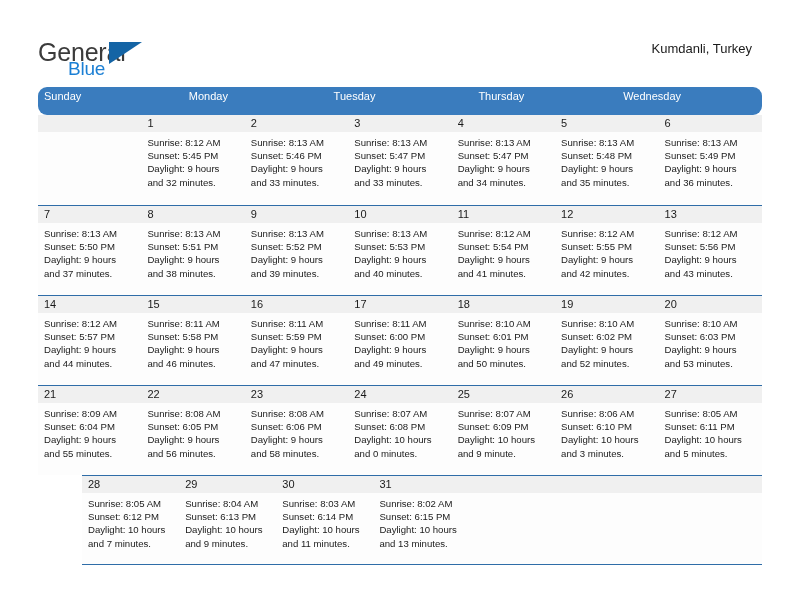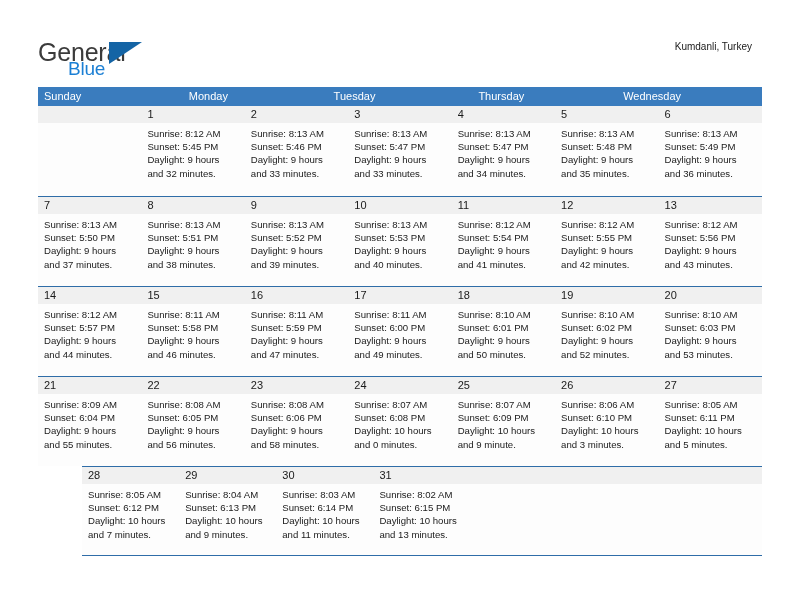--- a/index.html
+++ b/index.html
@@ -58,35 +58,36 @@
     padding-right: 2px;
   }
   .cal-title {
     font-size: 27px;
     color: #1a1a1a;
     font-weight: normal;
     line-height: 1.05;
     letter-spacing: 0.1px;
   }
   .cal-subtitle {
-    font-size: 10px;
+    font-size: 13px;
     color: #1a1a1a;
     margin-top: 8px;
     line-height: 1;
   }
 
   
   .calendar {
     margin: 9px 34px 0 34px;
     width: 724px;
   }
   .dow-row {
     display: flex;
     background: #3a7cbe;
-    height: 19px;
+    height: 28px;
+    border-radius: 9px;
   }
   .dow-cell {
     flex: 1 1 0;
     color: #ffffff;
     font-size: 11px;
     line-height: 19px;
     padding-left: 6px;
     white-space: nowrap;
   }
 

